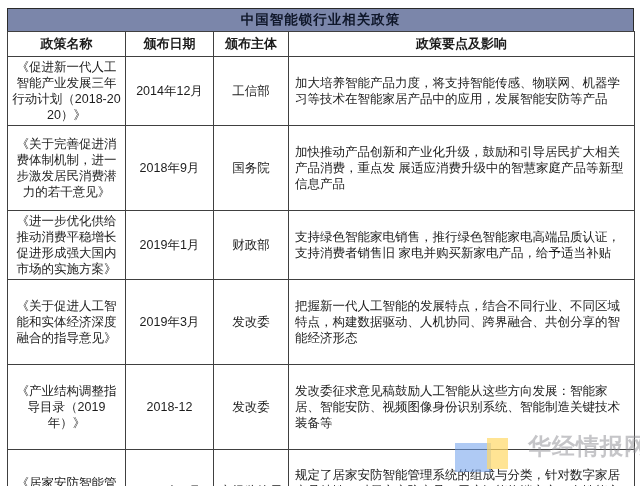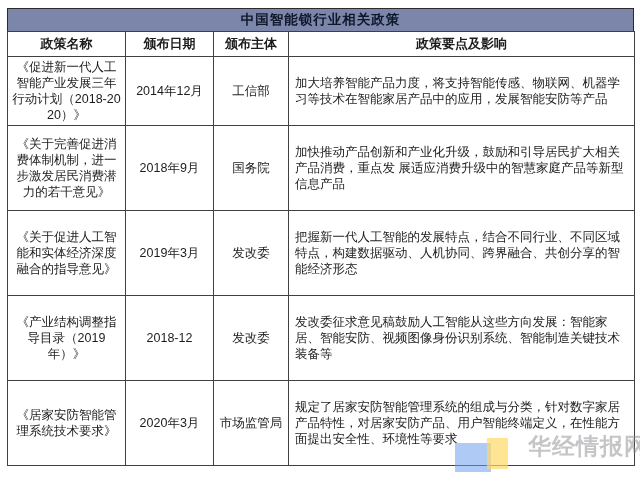--- a/index.html
+++ b/index.html
@@ -113,20 +113,26 @@
         <td class="cell-issuer">工信部</td>
         <td class="cell-points">加大培养智能产品力度，将支持智能传感、物联网、机器学习等技术在智能家居产品中的应用，发展智能安防等产品</td>
       </tr>
       <tr>
         <td class="cell-name">《关于完善促进消费体制机制，进一步激发居民消费潜力的若干意见》</td>
         <td class="cell-date">2018年9月</td>
         <td class="cell-issuer">国务院</td>
         <td class="cell-points">加快推动产品创新和产业化升级，鼓励和引导居民扩大相关产品消费，重点发 展适应消费升级中的智慧家庭产品等新型信息产品</td>
       </tr>
       <tr>
+        <td class="cell-name">《进一步优化供给推动消费平稳增长促进形成强大国内市场的实施方案》</td>
+        <td class="cell-date">2019年1月</td>
+        <td class="cell-issuer">财政部</td>
+        <td class="cell-points">支持绿色智能家电销售，推行绿色智能家电高端品质认证，支持消费者销售旧 家电并购买新家电产品，给予适当补贴</td>
+      </tr>
+      <tr>
         <td class="cell-name">《关于促进人工智能和实体经济深度融合的指导意见》</td>
         <td class="cell-date">2019年3月</td>
         <td class="cell-issuer">发改委</td>
         <td class="cell-points">把握新一代人工智能的发展特点，结合不同行业、不同区域特点，构建数据驱动、人机协同、跨界融合、共创分享的智能经济形态</td>
       </tr>
       <tr>
         <td class="cell-name">《产业结构调整指导目录（2019年）》</td>
         <td class="cell-date">2018-12</td>
         <td class="cell-issuer">发改委</td>
         <td class="cell-points">发改委征求意见稿鼓励人工智能从这些方向发展：智能家居、智能安防、视频图像身份识别系统、智能制造关键技术装备等</td>

